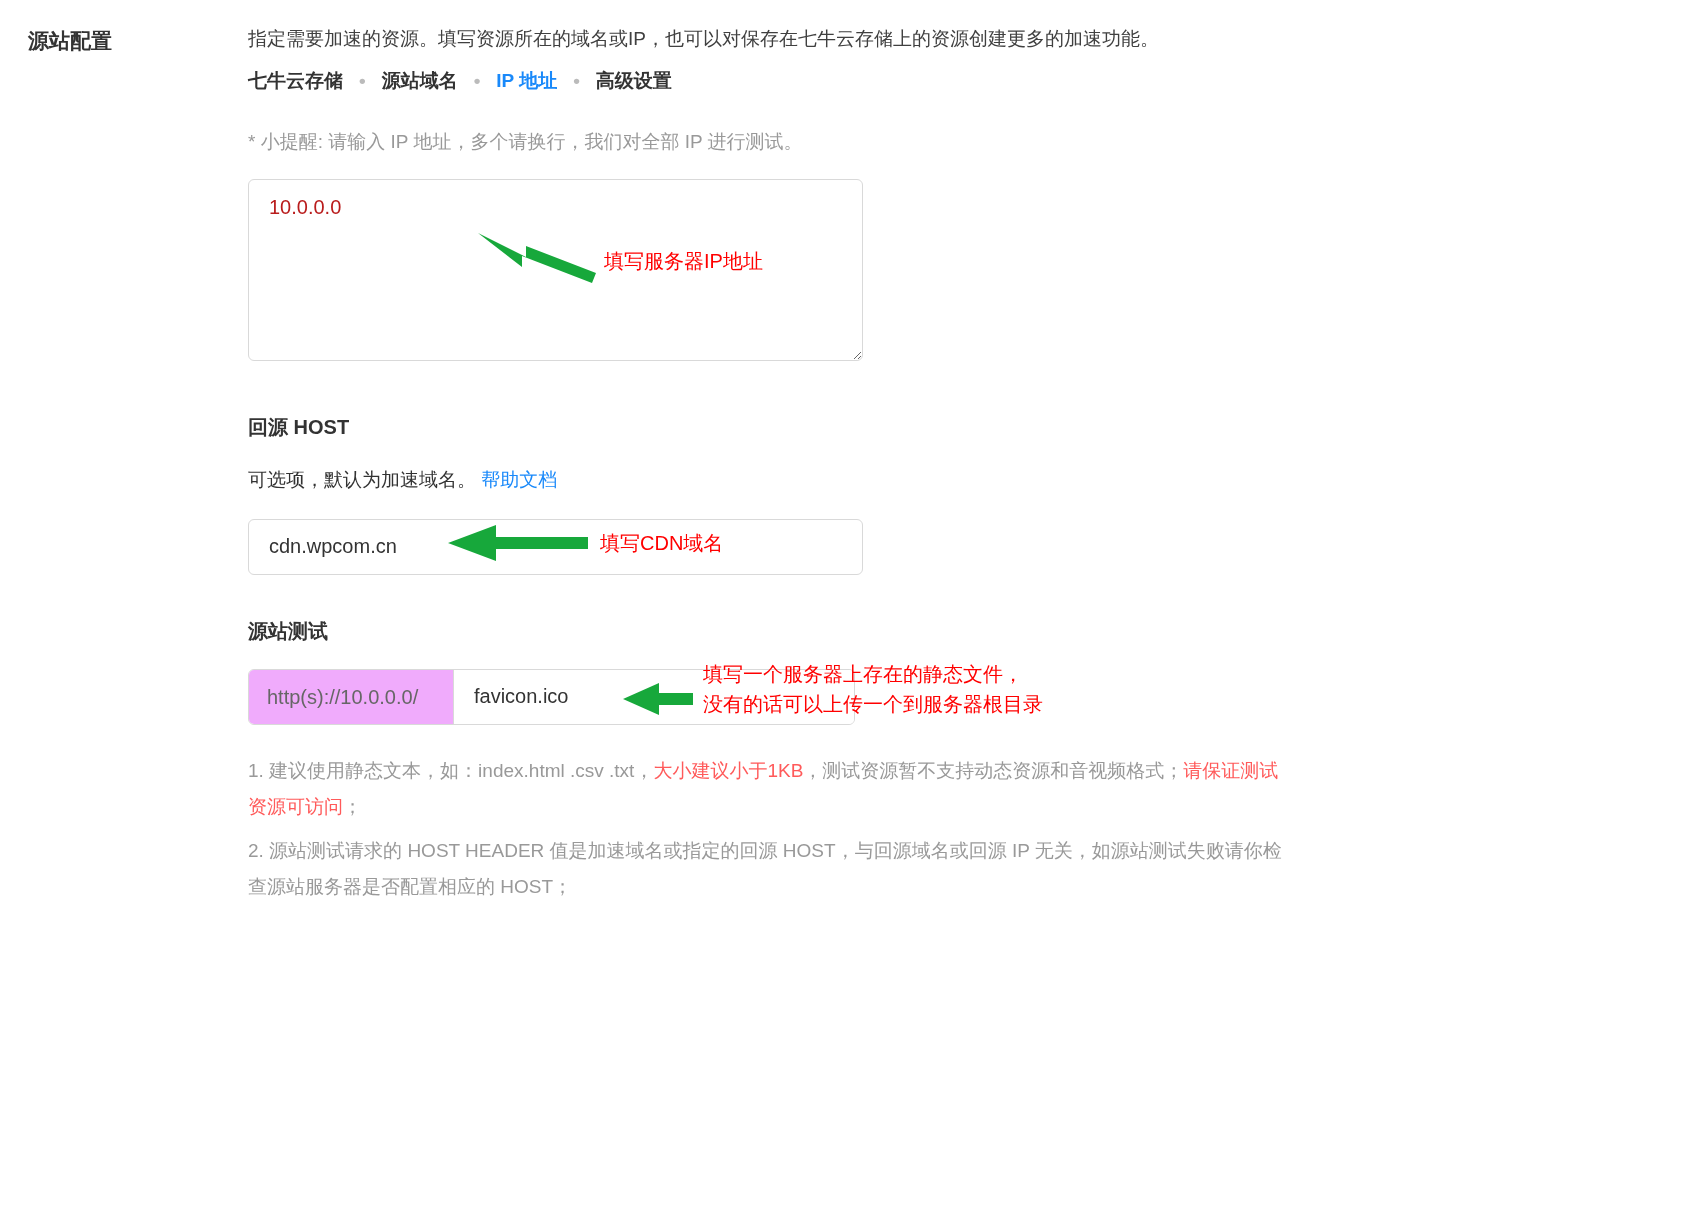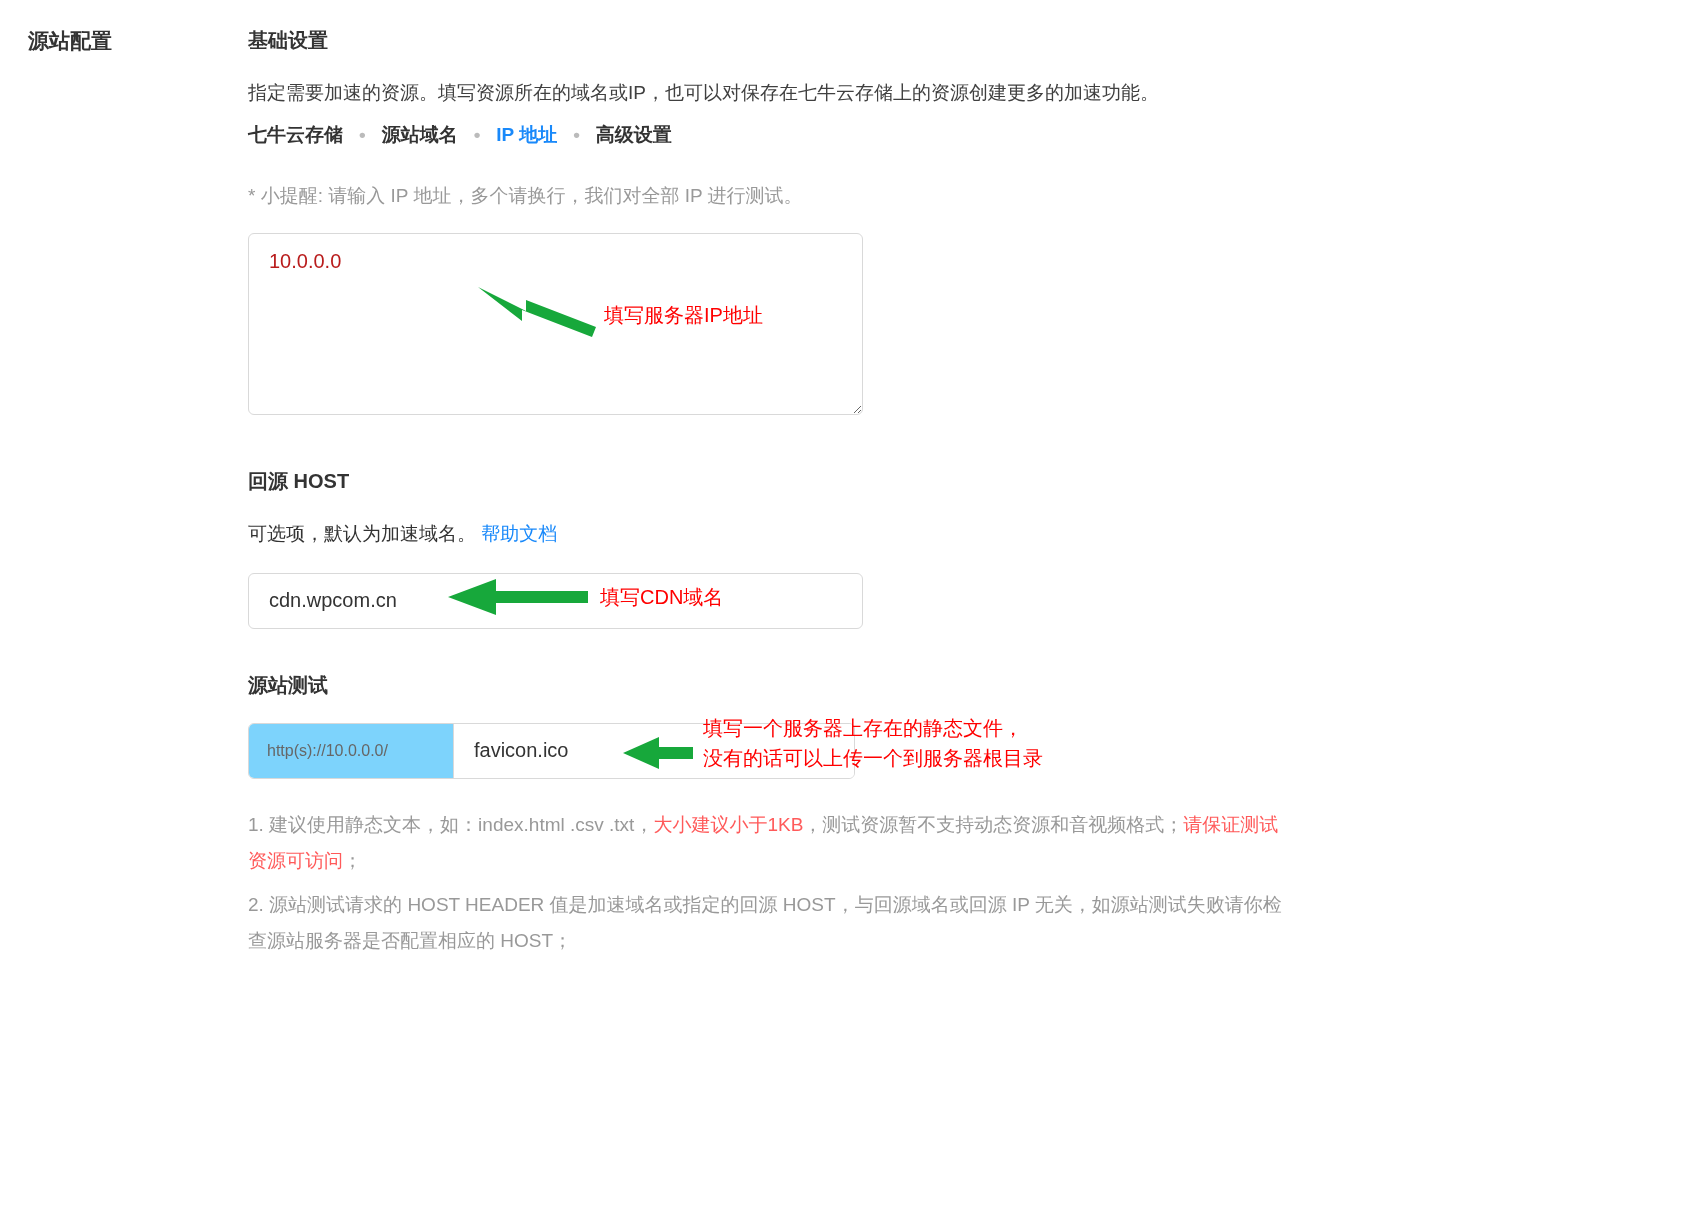--- a/index.html
+++ b/index.html
@@ -108,26 +108,26 @@
   .annot2 svg { margin-right: 12px; }
   .test-wrap { position: relative; margin-bottom: 28px; }
   .url-row {
     display: inline-flex;
     border: 1px solid #d9d9d9;
     border-radius: 6px;
     overflow: hidden;
     height: 56px;
   }
   .url-prefix {
-    background: #7dd3fc;
+    background: #f0abfc;
     border-right: 1px solid #d9d9d9;
     padding: 0 18px;
     display: flex;
     align-items: center;
-    font-size: 16px;
+    font-size: 20px;
     color: #666;
     min-width: 205px;
   }
   input.url-path {
     border: none;
     outline: none;
     padding: 0 20px;
     font-size: 20px;
     color: #333;
     font-family: Liberation Sans, sans-serif;
@@ -153,21 +153,20 @@
 </style>
 </head>
 <body>
 
 <div class="page">
   <div class="left-col">
     <h3>源站配置</h3>
   </div>
 
   <div class="main">
-    <div class="sec-title">基础设置</div>
     <div class="desc">指定需要加速的资源。填写资源所在的域名或IP，也可以对保存在七牛云存储上的资源创建更多的加速功能。</div>
 
     <div class="tabs">
       <span class="tab">七牛云存储</span>
       <span class="dot-sep">•</span>
       <span class="tab">源站域名</span>
       <span class="dot-sep">•</span>
       <span class="tab active">IP 地址</span>
       <span class="dot-sep">•</span>
       <span class="tab">高级设置</span>

